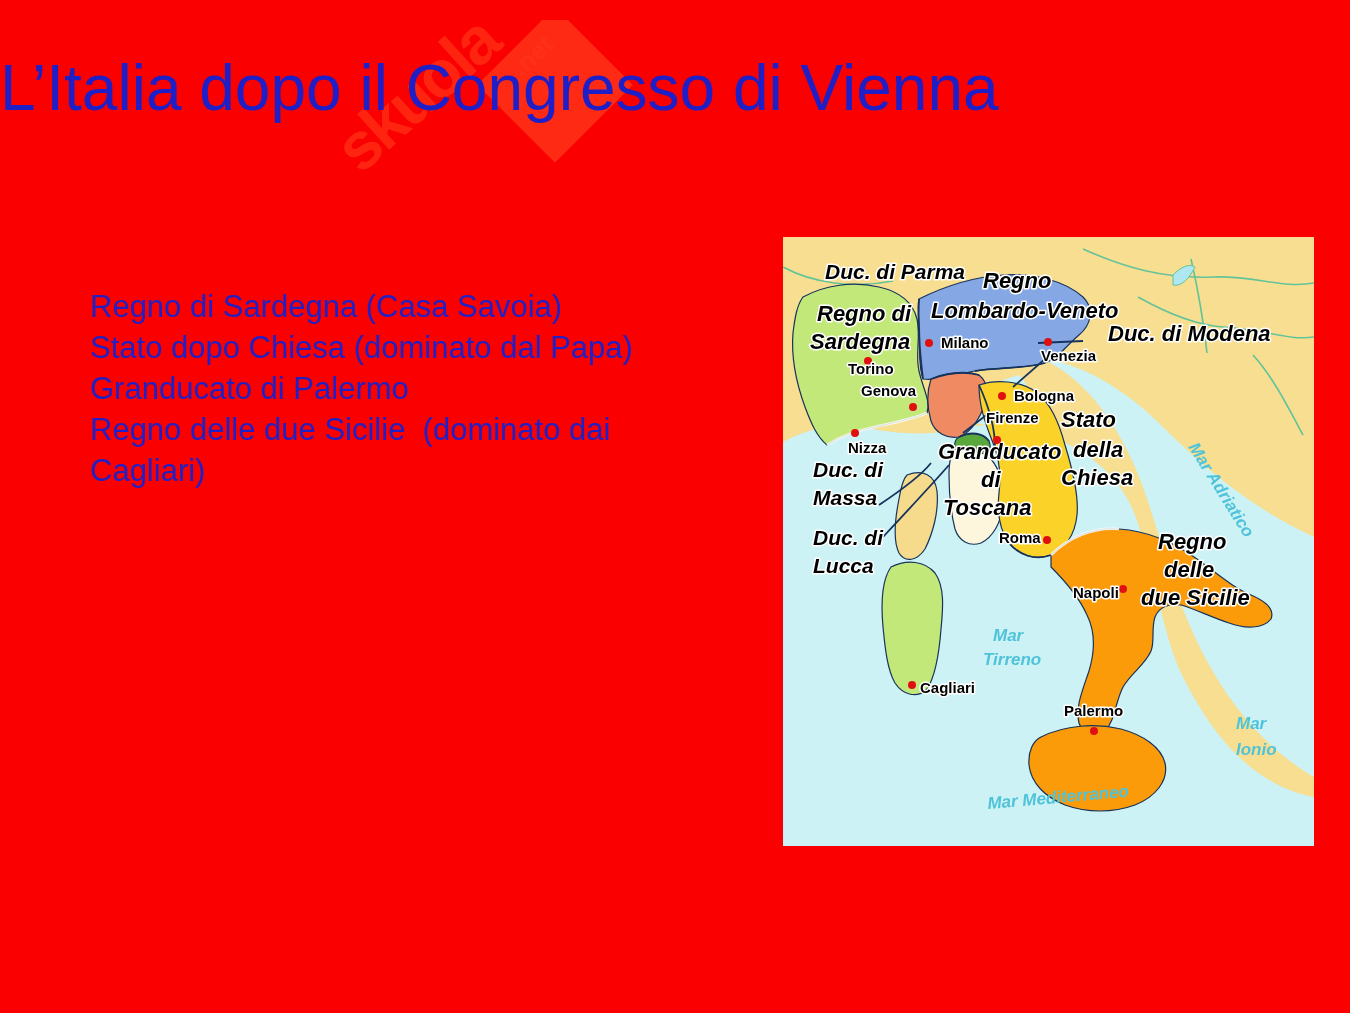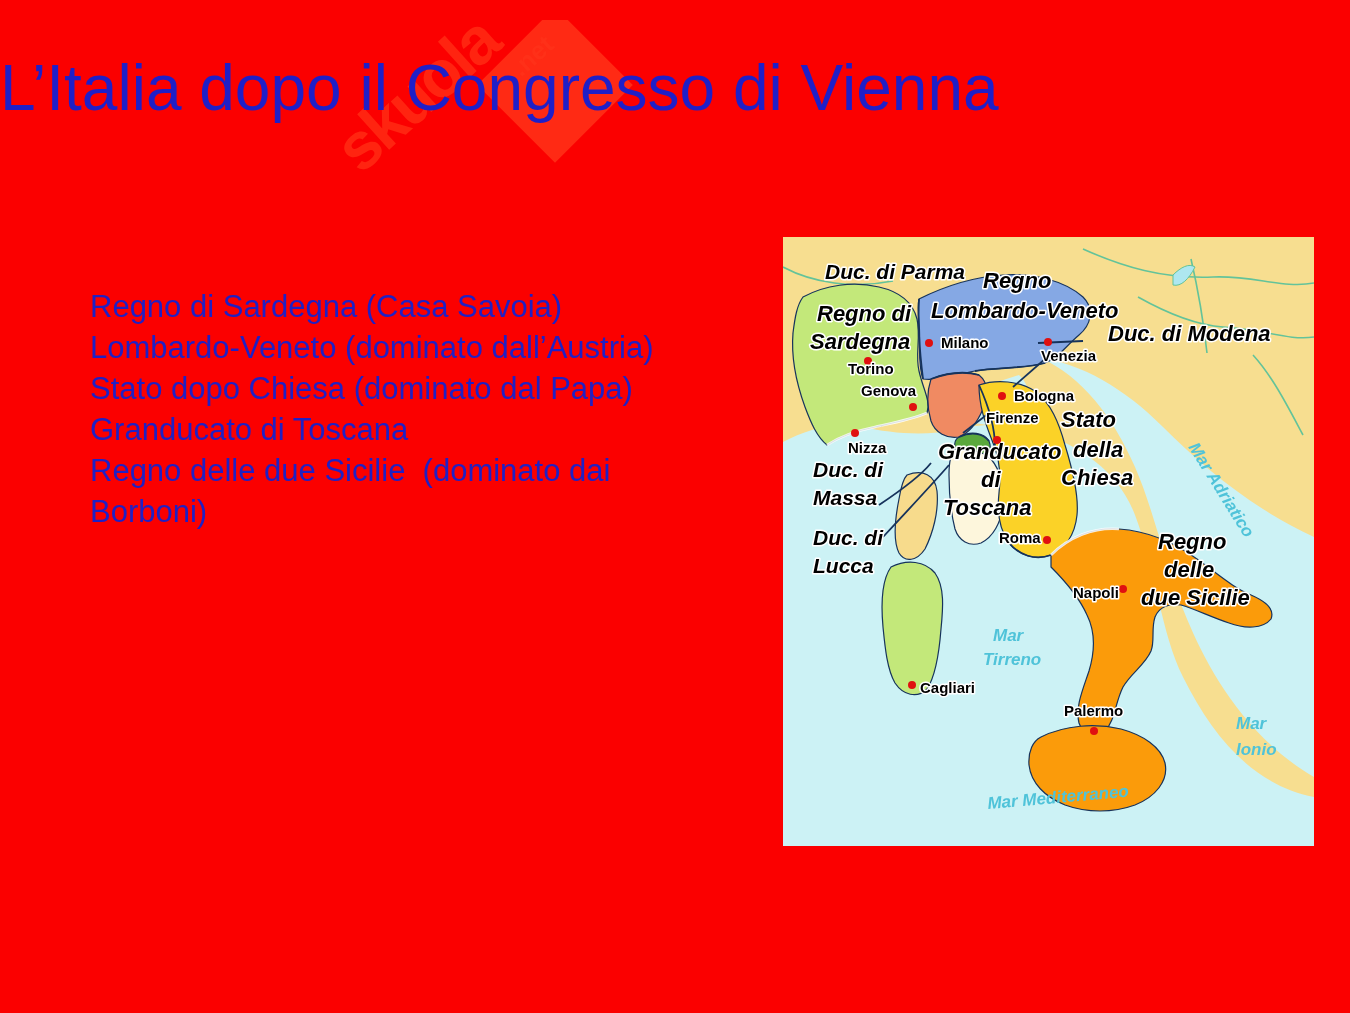--- a/index.html
+++ b/index.html
@@ -80,24 +80,23 @@
 <div id="watermark">
   <div class="wm-diamond"></div>
   <div class="wm-sub">.net</div>
   <div class="wm-text">skuola</div>
 </div>
 
 <div id="title" style="color: rgb(31, 31, 200);">L’Italia dopo il Congresso di Vienna</div>
 
 <div id="body-list" style="color: rgb(32, 32, 196);">
   <div class="line">Regno di Sardegna (Casa Savoia)</div>
-  <div class="line">Lombardo-Veneto (dominato dall’Austria)</div>
   <div class="line">Stato dopo Chiesa (dominato dal Papa)</div>
-  <div class="line">Granducato di Toscana</div>
-  <div class="line">Regno delle due Sicilie  (dominato dai Borboni)</div>
+  <div class="line">Granducato di Palermo</div>
+  <div class="line">Regno delle due Sicilie  (dominato dai Cagliari)</div>
 </div>
 
 <div id="map-figure" style="background: rgb(247, 222, 144);">
   <svg viewBox="0 0 531 609" xmlns="http://www.w3.org/2000/svg">
 
     <rect x="0" y="0" width="531" height="609" id="land-bg" fill="#f7de90"></rect>
 
     <g id="sea-group">
       <path id="sea-main" d="M0,205 L0,609 L531,609 L531,560
         C470,548 430,500 400,440

